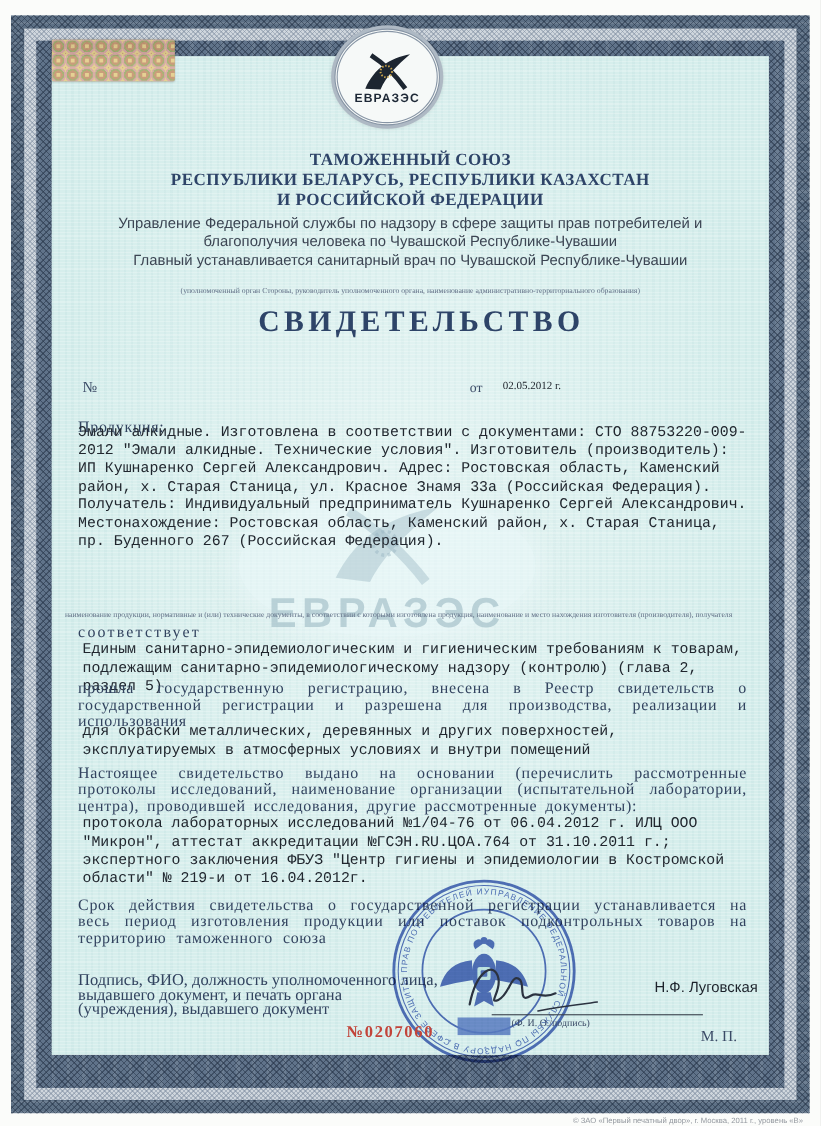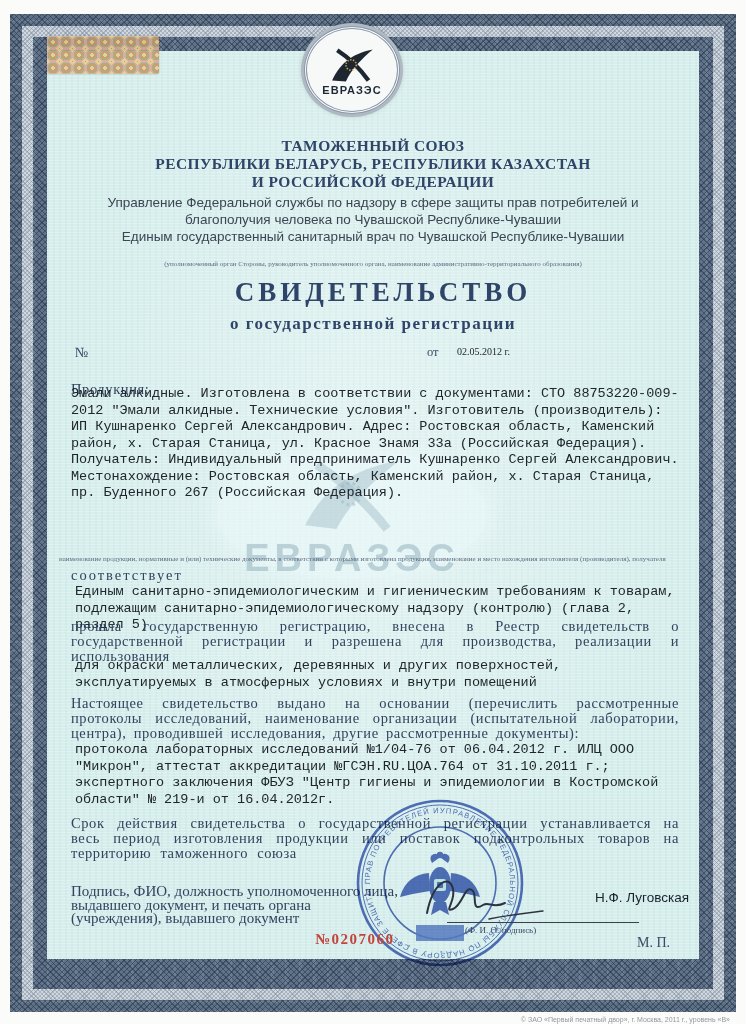--- a/index.html
+++ b/index.html
@@ -110,26 +110,25 @@
             <div class="wm-text">ЕВРАЗЭС</div>
           </div>
 
           <div class="abs center union">
             <div>ТАМОЖЕННЫЙ СОЮЗ</div>
             <div>РЕСПУБЛИКИ БЕЛАРУСЬ, РЕСПУБЛИКИ КАЗАХСТАН</div>
             <div>И РОССИЙСКОЙ ФЕДЕРАЦИИ</div>
           </div>
           <div class="abs center authority">
             <div>Управление Федеральной службы по надзору в сфере защиты прав потребителей и благополучия человека по Чувашской Республике-Чувашии</div>
-            <div>Единым государственный санитарный врач по Чувашской Республике-Чувашии</div>
+            <div>Главный устанавливается санитарный врач по Чувашской Республике-Чувашии</div>
           </div>
           <div class="abs center cap cap1">(уполномоченный орган Стороны, руководитель уполномоченного органа, наименование административно-территориального образования)</div>
 
           <div class="abs center title">СВИДЕТЕЛЬСТВО</div>
-          <div class="abs center subtitle">о государственной регистрации</div>
 
           <div class="abs numrow">
             <span class="no">№</span>
             <span class="ot">от</span>
             <span class="datev">02.05.2012 г.</span>
           </div>
 
           <div class="abs srf prod-label">Продукция:</div>
           <div class="abs sans prod-text">Эмали алкидные. Изготовлена в соответствии с документами: СТО 88753220-009-2012 "Эмали алкидные. Технические условия". Изготовитель (производитель): ИП Кушнаренко Сергей Александрович. Адрес: Ростовская область, Каменский район, х. Старая Станица, ул. Красное Знамя 33а (Российская Федерация).  Получатель: Индивидуальный предприниматель Кушнаренко Сергей Александрович. Местонахождение: Ростовская область, Каменский район, х. Старая Станица, пр. Буденного 267 (Российская Федерация).</div>
           <div class="abs cap cap2">наименование продукции, нормативные и (или) технические документы, в соответствии с которыми изготовлена продукция, наименование и место нахождения изготовителя (производителя), получателя</div>

